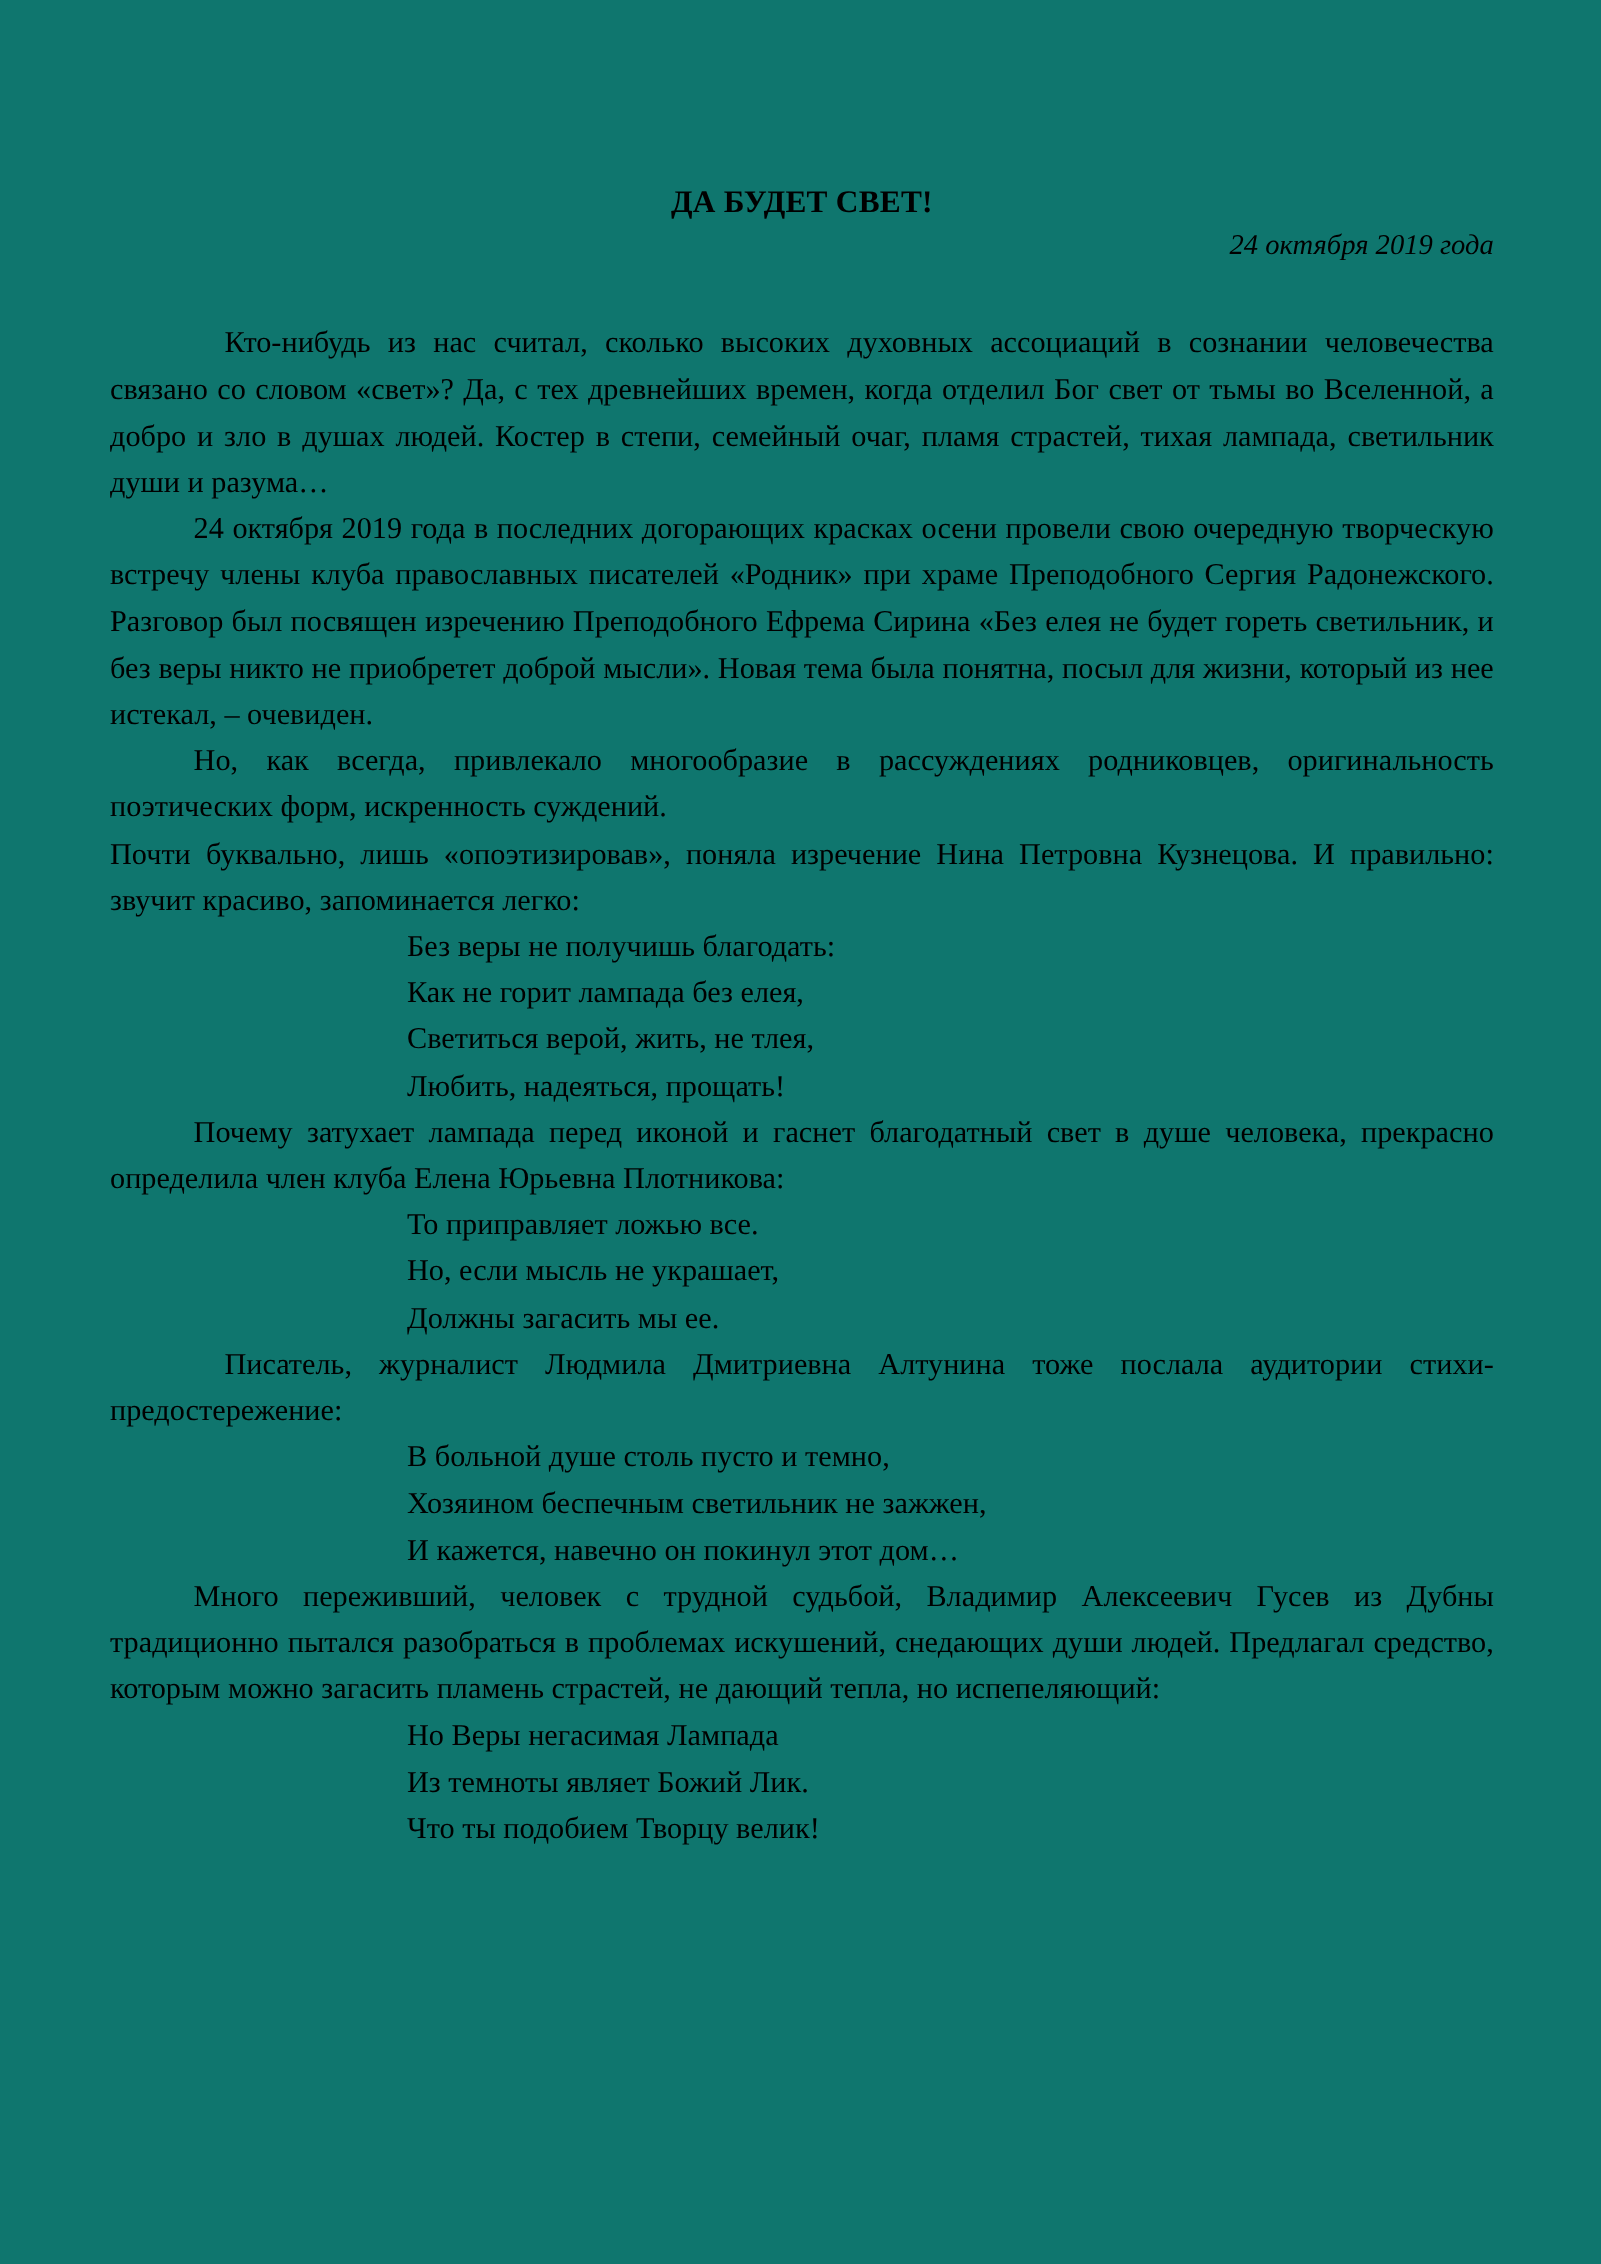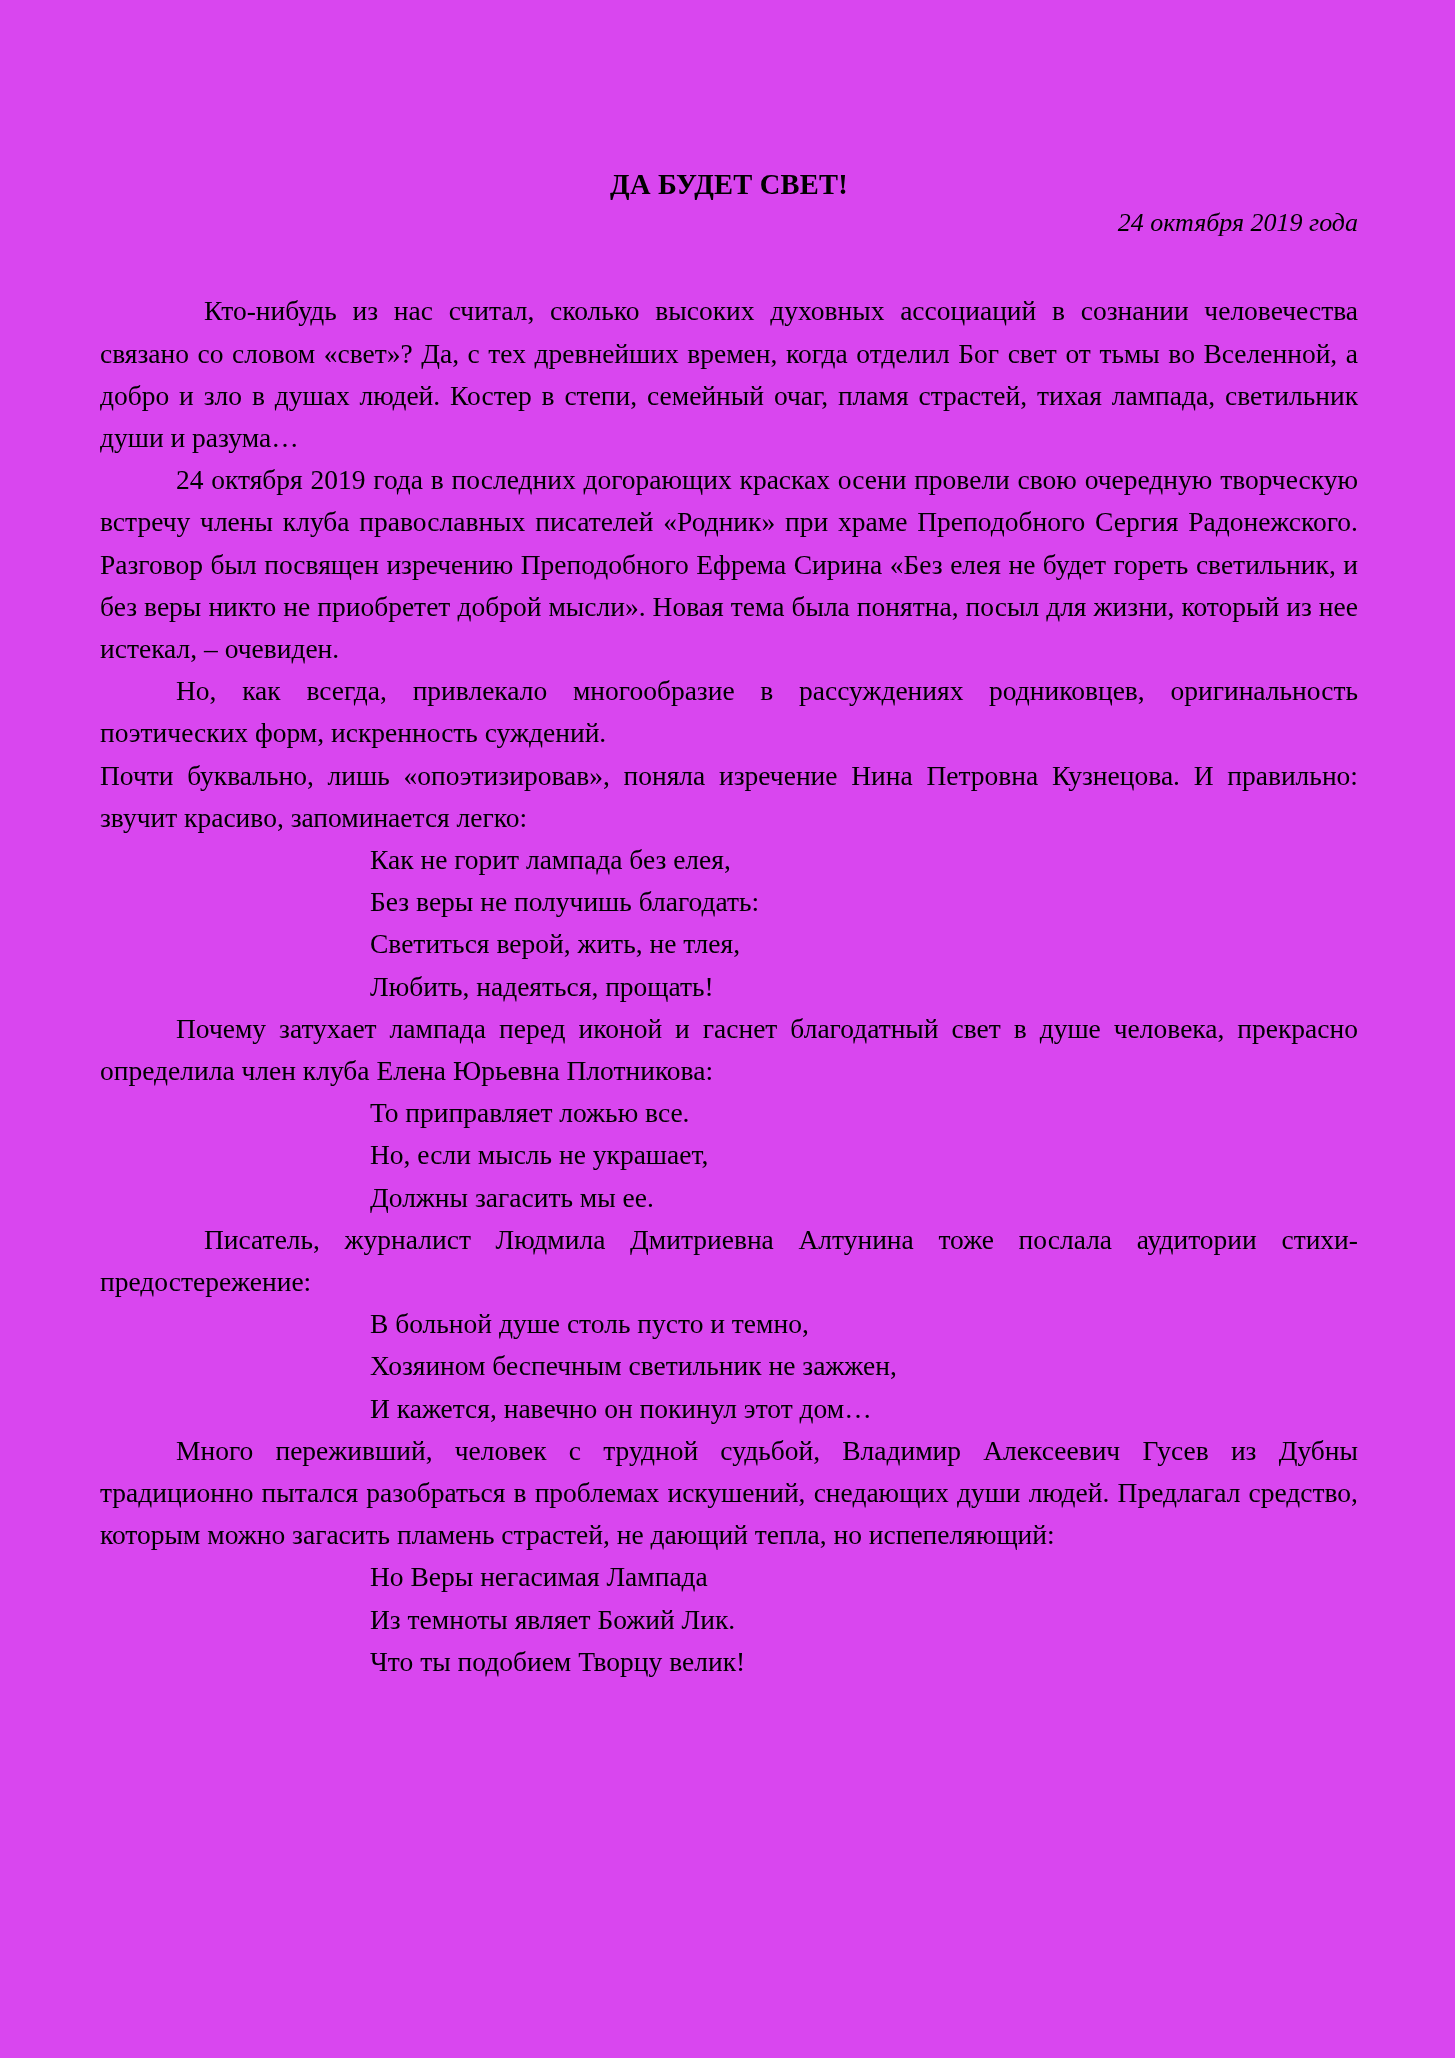--- a/index.html
+++ b/index.html
@@ -10,21 +10,21 @@
   }
   body {
     font-family: "Liberation Serif", "DejaVu Serif", serif;
     color: #000000;
   }
   .page {
     position: relative;
     width: 1455px;
     height: 2058px;
     margin: 0 auto;
-    background: #d946ef;
+    background: #0f766e;
     box-sizing: border-box;
     padding: 0;
     overflow: hidden;
   }
   .content {
     position: absolute;
     left: 100px;
     top: 0;
     width: 1258px;
   }
@@ -91,22 +91,22 @@
 
       <p class="para indent">Кто-нибудь из нас считал, сколько высоких духовных ассоциаций в сознании человечества связано со словом «свет»? Да, с тех древнейших времен, когда отделил Бог свет от тьмы во Вселенной, а добро и зло в душах людей. Костер в степи, семейный очаг, пламя страстей, тихая лампада, светильник души и разума…</p>
 
       <p class="para indent-sm">24 октября 2019 года в последних догорающих красках осени провели свою очередную творческую встречу члены клуба православных писателей «Родник» при храме Преподобного Сергия Радонежского. Разговор был посвящен изречению Преподобного Ефрема Сирина «Без елея не будет гореть светильник, и без веры никто не приобретет доброй мысли». Новая тема была понятна, посыл для жизни, который из нее истекал, – очевиден.</p>
 
       <p class="para indent-sm">Но, как всегда, привлекало многообразие в рассуждениях родниковцев, оригинальность поэтических форм, искренность суждений.</p>
 
       <p class="para noindent">Почти буквально, лишь «опоэтизировав», поняла изречение Нина Петровна Кузнецова. И правильно: звучит красиво, запоминается легко:</p>
 
       <div class="verse">
+        <span class="line">Без веры не получишь благодать:</span>
         <span class="line">Как не горит лампада без елея,</span>
-        <span class="line">Без веры не получишь благодать:</span>
         <span class="line">Светиться верой, жить, не тлея,</span>
         <span class="line">Любить, надеяться, прощать!</span>
       </div>
 
       <p class="para indent-sm">Почему затухает лампада перед иконой и гаснет благодатный свет в душе человека, прекрасно определила член клуба Елена Юрьевна Плотникова:</p>
 
       <div class="verse">
         <span class="line">То приправляет ложью все.</span>
         <span class="line">Но, если мысль не украшает,</span>
         <span class="line">Должны загасить мы ее.</span>

